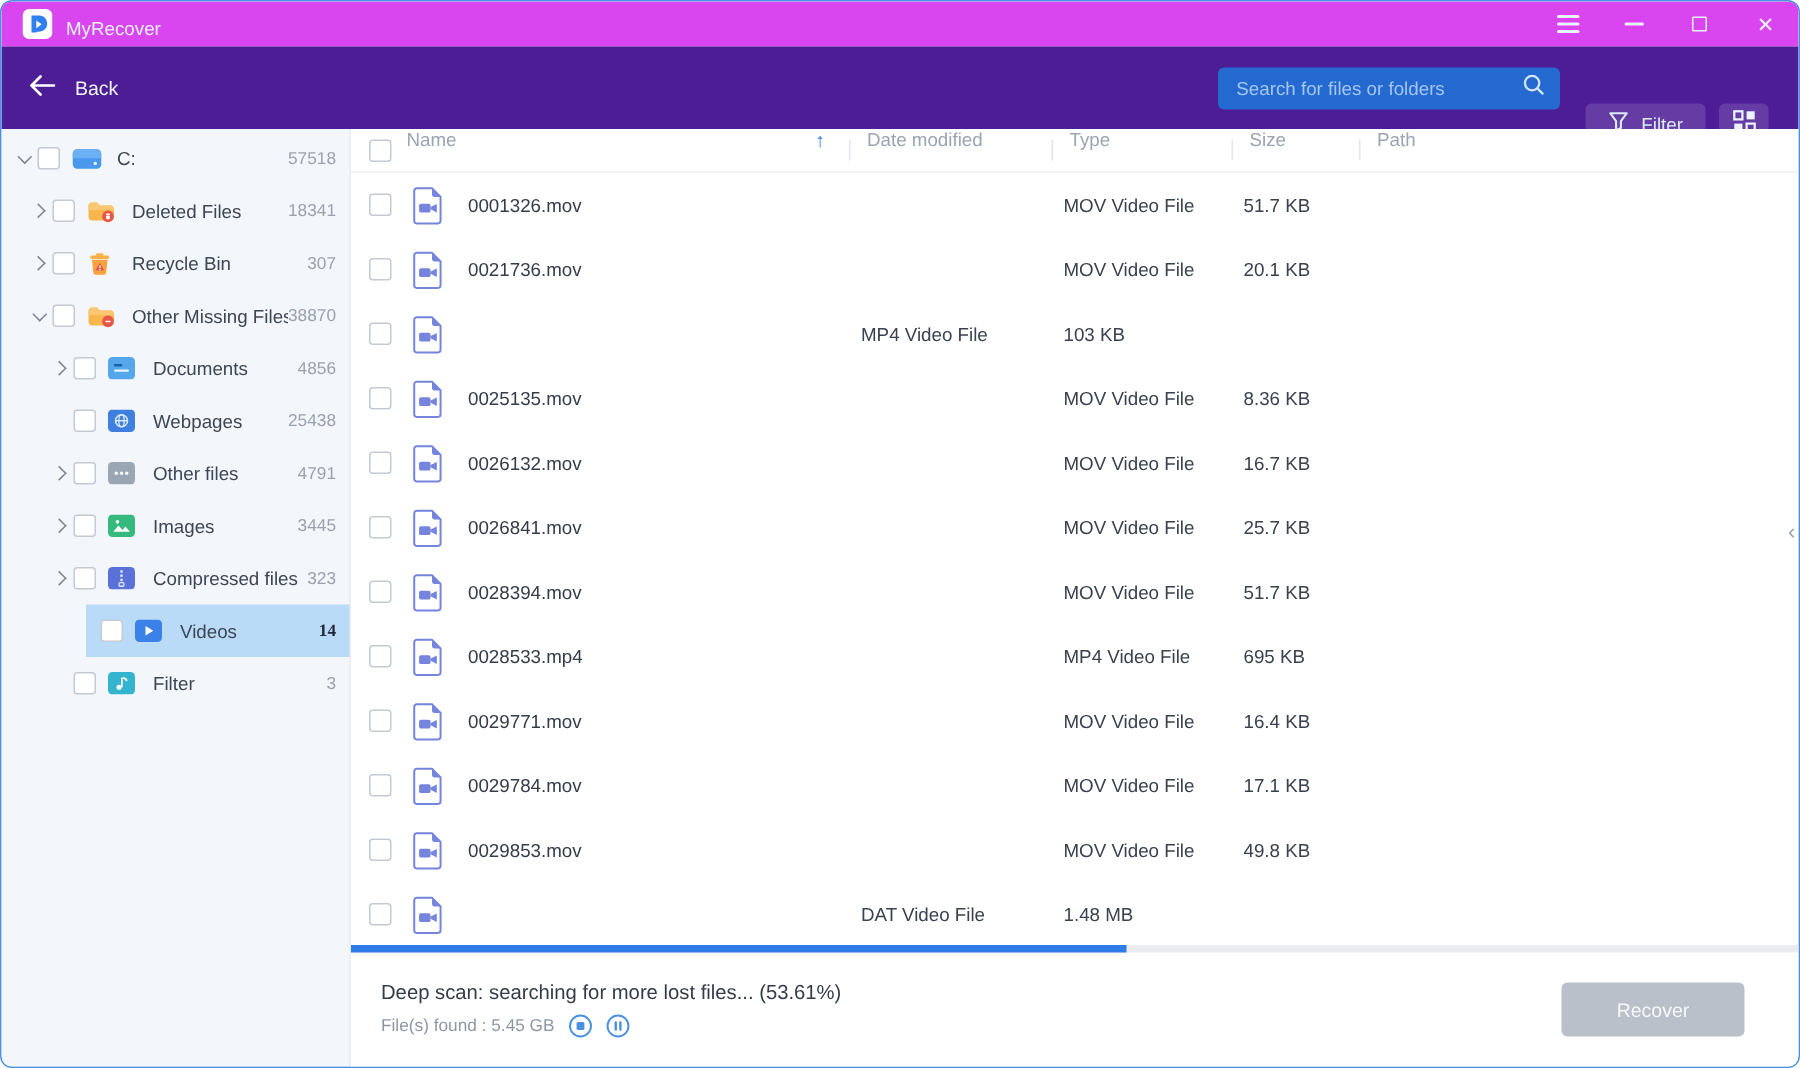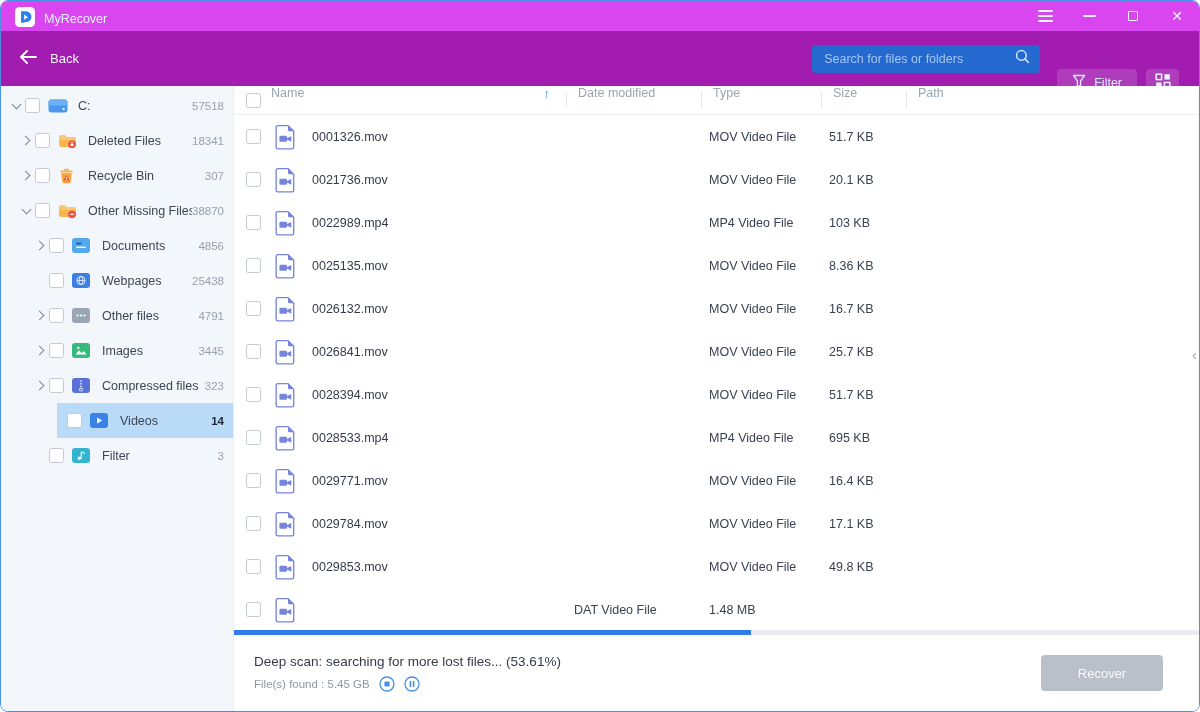--- a/index.html
+++ b/index.html
@@ -15,21 +15,21 @@
   .tb-controls { display: flex; height: 100%; }
   .tbtn { width: 44px; height: 30px; display: flex; align-items: center; justify-content: center;
           color: #fff; cursor: default; }
   .hamburger { display: flex; flex-direction: column; gap: 3px; }
   .hamburger i { display: block; width: 15px; height: 2px; background: #eaf3fe; border-radius: 1px; }
   .min-glyph { display: block; width: 13px; height: 2px; background: #eaf3fe; border-radius: 1px; }
   .max-glyph { display: block; width: 10px; height: 10px; border: 1.6px solid #eaf3fe; border-radius: 1px; }
   .close-glyph { color: #eaf3fe; font-size: 14px; line-height: 1; }
 
   
-  .header { height: 55px; background: #a21caf; display: flex; align-items: center;
+  .header { height: 55px; background: #4c1d95; display: flex; align-items: center;
             justify-content: space-between; padding: 0 20px 0 18px; }
   .back { display: flex; align-items: center; gap: 13px; color: #f2f7fe; font-size: 13px; cursor: pointer; }
   .header-right { display: flex; align-items: center; gap: 9px; }
   .searchbox { width: 228px; height: 28px; background: #2469cf; border-radius: 4px;
                display: flex; align-items: center; padding: 0 10px; }
   .searchbox input { flex: 1; background: transparent; border: none; outline: none;
                      color: #eaf3fe; font-size: 12.5px; min-width: 0; }
   .searchbox input::placeholder { color: #a4c6f1; }
   .pill-btn { height: 28px; background: rgba(255,255,255,.14); border-radius: 4px;
               display: flex; align-items: center; justify-content: center; gap: 8px;
@@ -39,21 +39,21 @@
 
   
   .app-body { display: flex; height: 625px; }
 
   
   .sidebar { width: 233px; flex: none; background: #f3f6fa; border-right: 1px solid #e9edf2; padding-top: 2px; }
   .tree-row { height: 35px; display: flex; align-items: center; padding-right: 9px;
               font-size: 12.5px; color: #3c4654; cursor: pointer; }
   .tree-row.lv0 { padding-left: 8px; } .tree-row.lv1 { padding-left: 18px; } .tree-row.lv2 { padding-left: 32px; }
   .tree-row.selected { background: linear-gradient(to right, transparent 38px, #b9dbf8 38px); margin-left: 18px; }
-  .tree-row.selected .t-count { color: #20293a; font-weight: bold; }
+  .tree-row.selected .t-count { color: #20293a; font-weight: bold; font-family: Liberation Serif, serif; }
   .chev { width: 14px; flex: none; display: flex; align-items: center; justify-content: center; }
   .chev::before { content: ''; width: 6px; height: 6px; border-right: 1.4px solid #7d8694;
                   border-bottom: 1.4px solid #7d8694; }
   .chev.right::before { transform: rotate(-45deg); margin-left: -2px; }
   .chev.down::before  { transform: rotate(45deg); margin-top: -3px; }
   .chev.none::before  { display: none; }
   .cb { width: 15px; height: 15px; flex: none; border: 1px solid #c3cad3; border-radius: 2.5px;
         background: #fff; margin: 0 8px 0 2px; }
   .tile { width: 21px; flex: none; display: flex; align-items: center; margin-right: 9px; }
   .t-label { flex: 1; white-space: nowrap; overflow: hidden; }
@@ -396,21 +396,20 @@
           <div class="file-row">
             <span class="cb"></span>
             <span class="ficon">
               <svg width="21" height="26" viewBox="0 0 22 27">
                 <path d="M3 1.5 h10.6 l6 6 v16.7 a1.8 1.8 0 0 1 -1.8 1.8 H3 a1.8 1.8 0 0 1 -1.8 -1.8 V3.3 A1.8 1.8 0 0 1 3 1.5 z" fill="#fff" stroke="#7584dc" stroke-width="1.4"></path>
                 <path d="M13.6 1.5 l6 6 h-4.4 a1.6 1.6 0 0 1 -1.6 -1.6 z" fill="#7584dc"></path>
                 <rect x="4.6" y="12.2" width="8" height="6.2" rx="1.3" fill="#7584dc"></rect>
                 <path d="M12.6 14.6 l4.4-2.2 v6 l-4.4-2.2 z" fill="#7584dc"></path>
               </svg>
             </span>
-            <span class="c-name">0022989.mp4</span>
             <span class="c-date"></span>
             <span class="c-type">MP4 Video File</span>
             <span class="c-size">103 KB</span>
             <span class="c-path"></span>
           </div>
 
           <div class="file-row">
             <span class="cb"></span>
             <span class="ficon">
               <svg width="21" height="26" viewBox="0 0 22 27">

